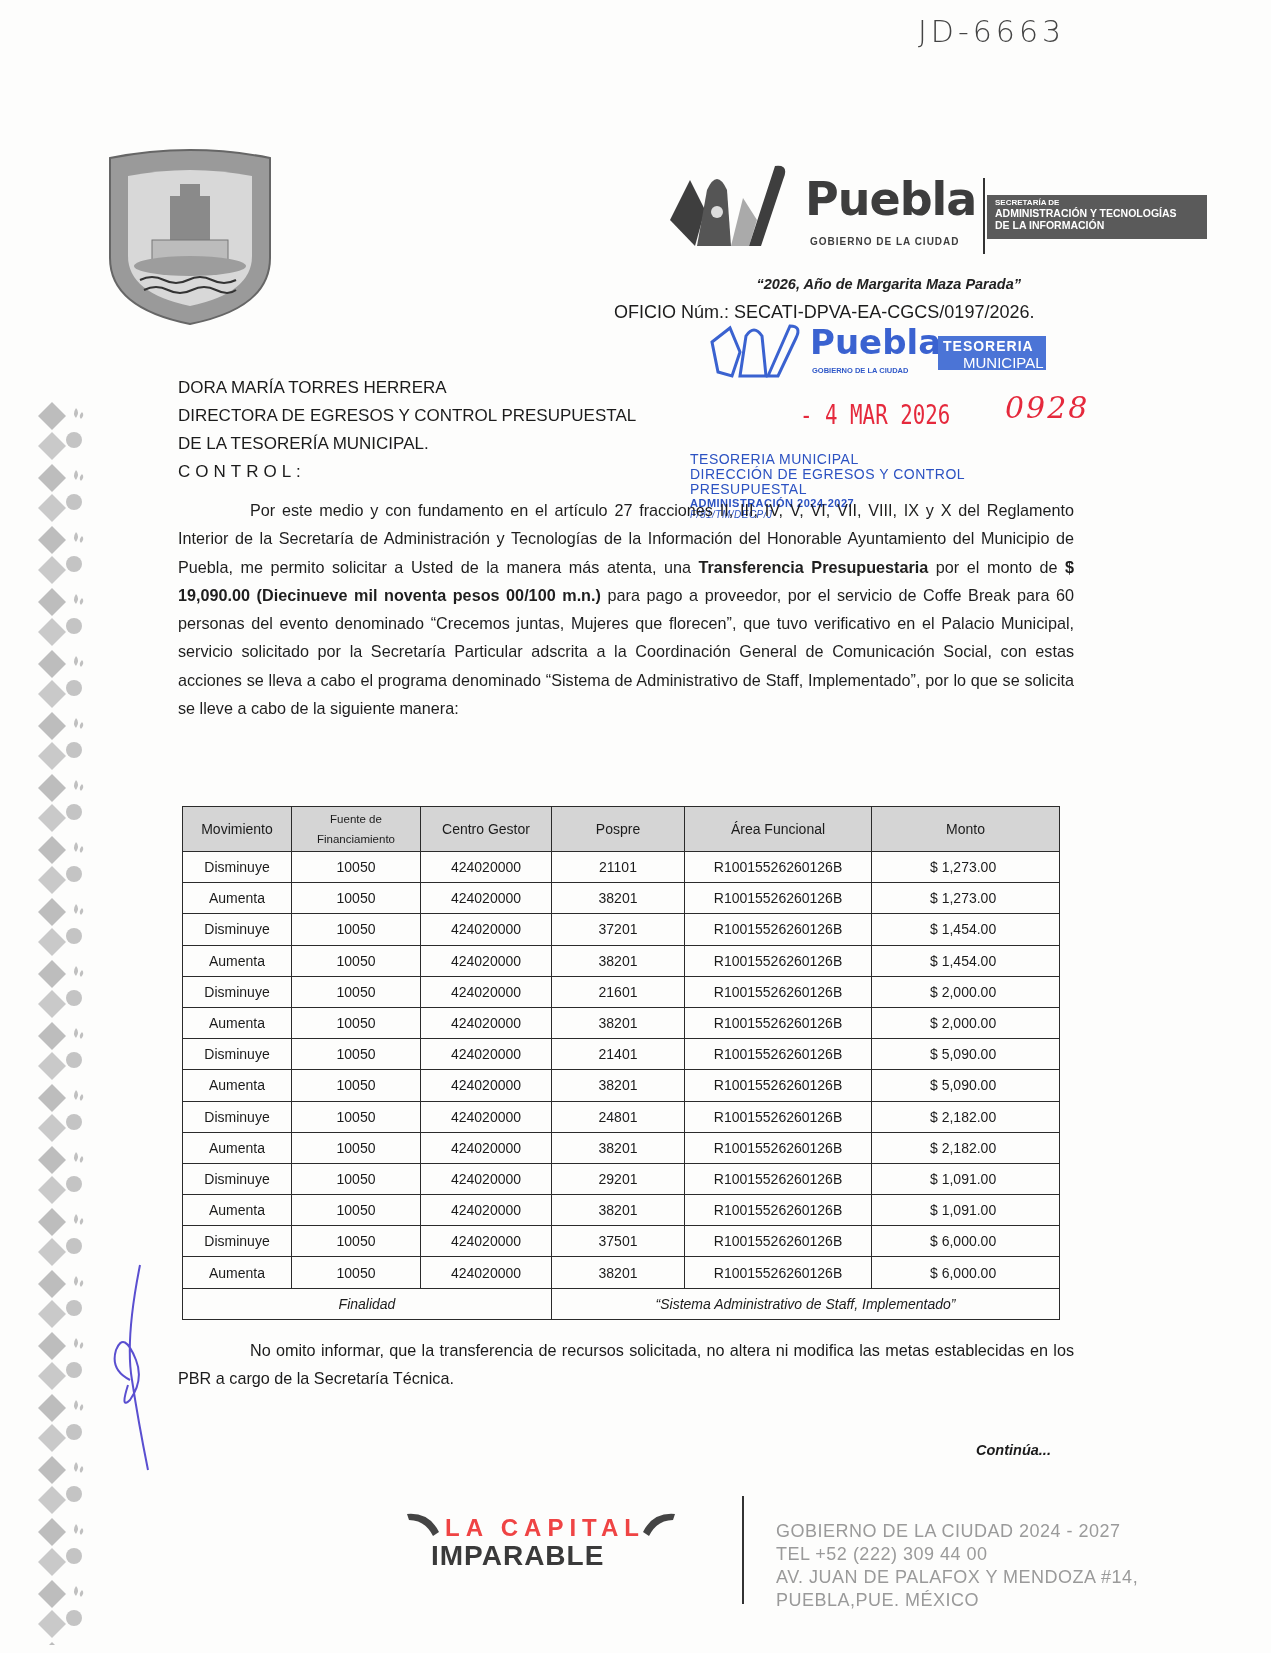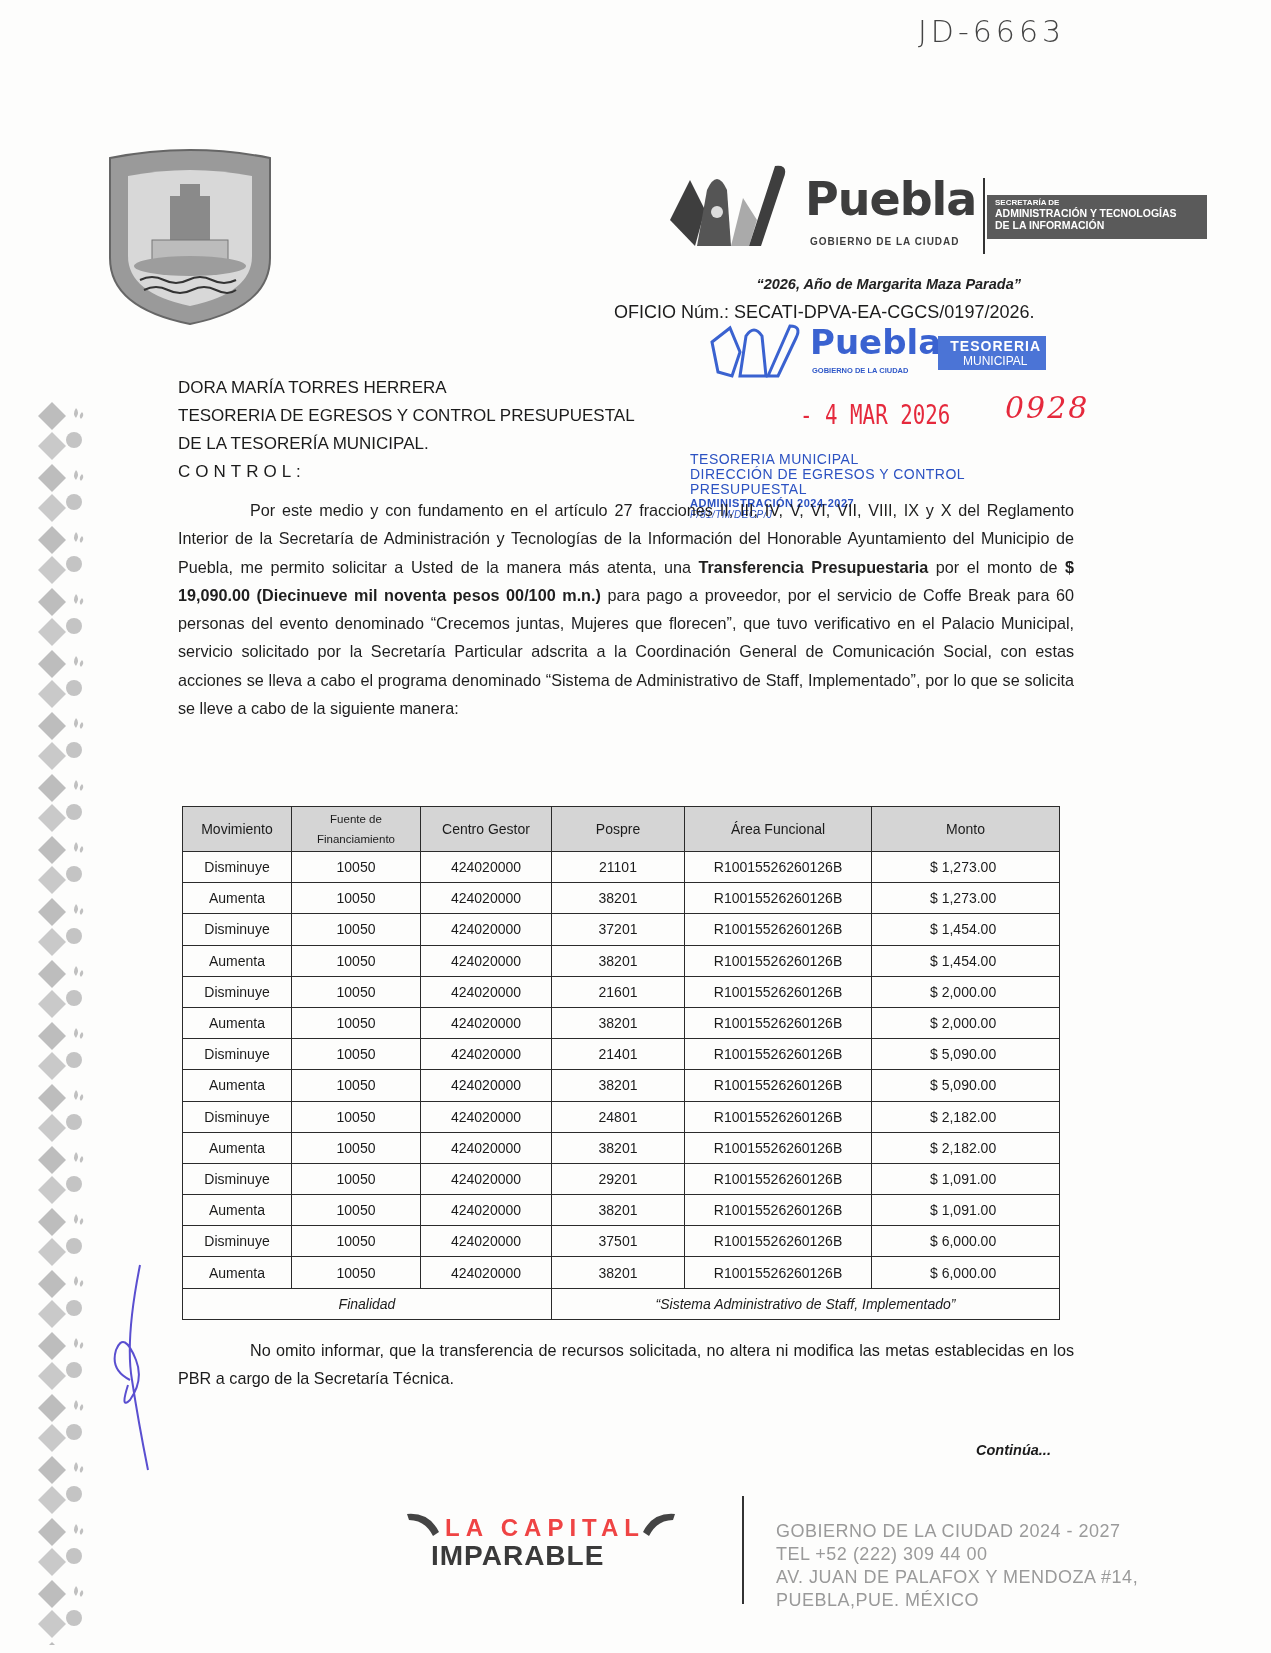--- a/index.html
+++ b/index.html
@@ -22,22 +22,22 @@
   .sec-box { position: absolute; left: 322px; top: 35px; width: 220px; height: 44px; background: #5a5a5a; color: #fff; padding: 3px 8px; box-sizing: border-box; }
   .sec-box .l1 { font-size: 8px; font-weight: bold; }
   .sec-box .l2 { font-size: 10.5px; font-weight: bold; line-height: 12px; }
   .year-motto { right: 250px; top: 276px; font-style: italic; font-weight: bold; font-size: 14.5px; color: #222; }
   .oficio { left: 614px; top: 302px; font-size: 18px; color: #1b1b1b; }
   
   .stamp-teso { left: 700px; top: 322px; width: 350px; height: 58px; color: #2f58c8; }
   .stamp-teso .pw { position: absolute; left: 110px; top: 0; font-family: "DejaVu Sans", sans-serif; font-weight: bold; font-size: 34px; color: #3a62d0; }
   .stamp-teso .gc { position: absolute; left: 112px; top: 44px; font-size: 7.5px; font-weight: bold; }
   .stamp-teso .tbox { position: absolute; left: 238px; top: 14px; width: 108px; height: 34px; background: #4b74d6; color: #fff; padding: 2px 5px; box-sizing: border-box; }
-  .stamp-teso .tbox .t1 { font-size: 14px; font-weight: bold; letter-spacing: 1px; text-align: right; }
-  .stamp-teso .tbox .t2 { font-size: 12px; padding-left: 20px; }
+  .stamp-teso .tbox .t1 { font-size: 14px; font-weight: bold; letter-spacing: 1px; }
+  .stamp-teso .tbox .t2 { font-size: 15px; padding-left: 20px; }
   .date-stamp { left: 800px; top: 400px; font-family: "DejaVu Sans Mono", monospace; font-size: 26px; color: #e5293c; transform: scaleX(0.8); transform-origin: left; }
   .folio-stamp { left: 1005px; top: 390px; font-family: "DejaVu Serif", serif; font-style: italic; font-size: 30px; color: #e5293c; letter-spacing: 2px; }
   .stamp-dir { left: 690px; top: 452px; width: 310px; color: #2c52c2; font-size: 14px; line-height: 15px; letter-spacing: 0.5px; }
   .stamp-dir .small { font-size: 11px; line-height: 12px; font-weight: bold; }
   .stamp-dir .tiny { font-size: 10px; line-height: 11px; font-style: italic; }
   
   .addressee { left: 178px; top: 374px; font-size: 17px; line-height: 28px; color: #1b1b1b; }
   .addressee .presente { letter-spacing: 5px; }
   
   .body-text { left: 178px; top: 496px; width: 896px; font-size: 16.2px; line-height: 28.3px; text-align: justify; color: #1e1e1e; }
@@ -131,21 +131,21 @@
 <div class="abs stamp-dir">
   <div>TESORERIA MUNICIPAL</div>
   <div>DIRECCIÓN DE EGRESOS Y CONTROL</div>
   <div>PRESUPUESTAL</div>
   <div class="small">ADMINISTRACIÓN 2024-2027</div>
   <div class="tiny">F/81/TM/DECP/J</div>
 </div>
 
 <div class="abs addressee">
   <div>DORA MARÍA TORRES HERRERA</div>
-  <div>TESORERIA DE EGRESOS Y CONTROL PRESUPUESTAL</div>
+  <div>DIRECTORA DE EGRESOS Y CONTROL PRESUPUESTAL</div>
   <div>DE LA TESORERÍA MUNICIPAL.</div>
   <div class="presente">CONTROL:</div>
 </div>
 
 <div class="abs body-text">
   <p><span>Por este medio y con fundamento en el artículo 27 fracciones II, III, IV, V, VI, VII, VIII, IX y X del Reglamento Interior de la Secretaría de Administración y Tecnologías de la Información del Honorable Ayuntamiento del Municipio de Puebla, me permito solicitar a Usted de la manera más atenta, una </span><b>Transferencia Presupuestaria</b><span> por el monto de </span><b>$ 19,090.00 (Diecinueve mil noventa pesos 00/100 m.n.)</b><span> para pago a proveedor, por el servicio de Coffe Break para 60 personas del evento denominado “Crecemos juntas, Mujeres que florecen”, que tuvo verificativo en el Palacio Municipal, servicio solicitado por la Secretaría Particular adscrita a la Coordinación General de Comunicación Social, con estas acciones se lleva a cabo el programa denominado “Sistema de Administrativo de Staff, Implementado”, por lo que se solicita se lleve a cabo de la siguiente manera:</span></p>
 </div>
 
 <table class="abs tbl">
   <thead>

